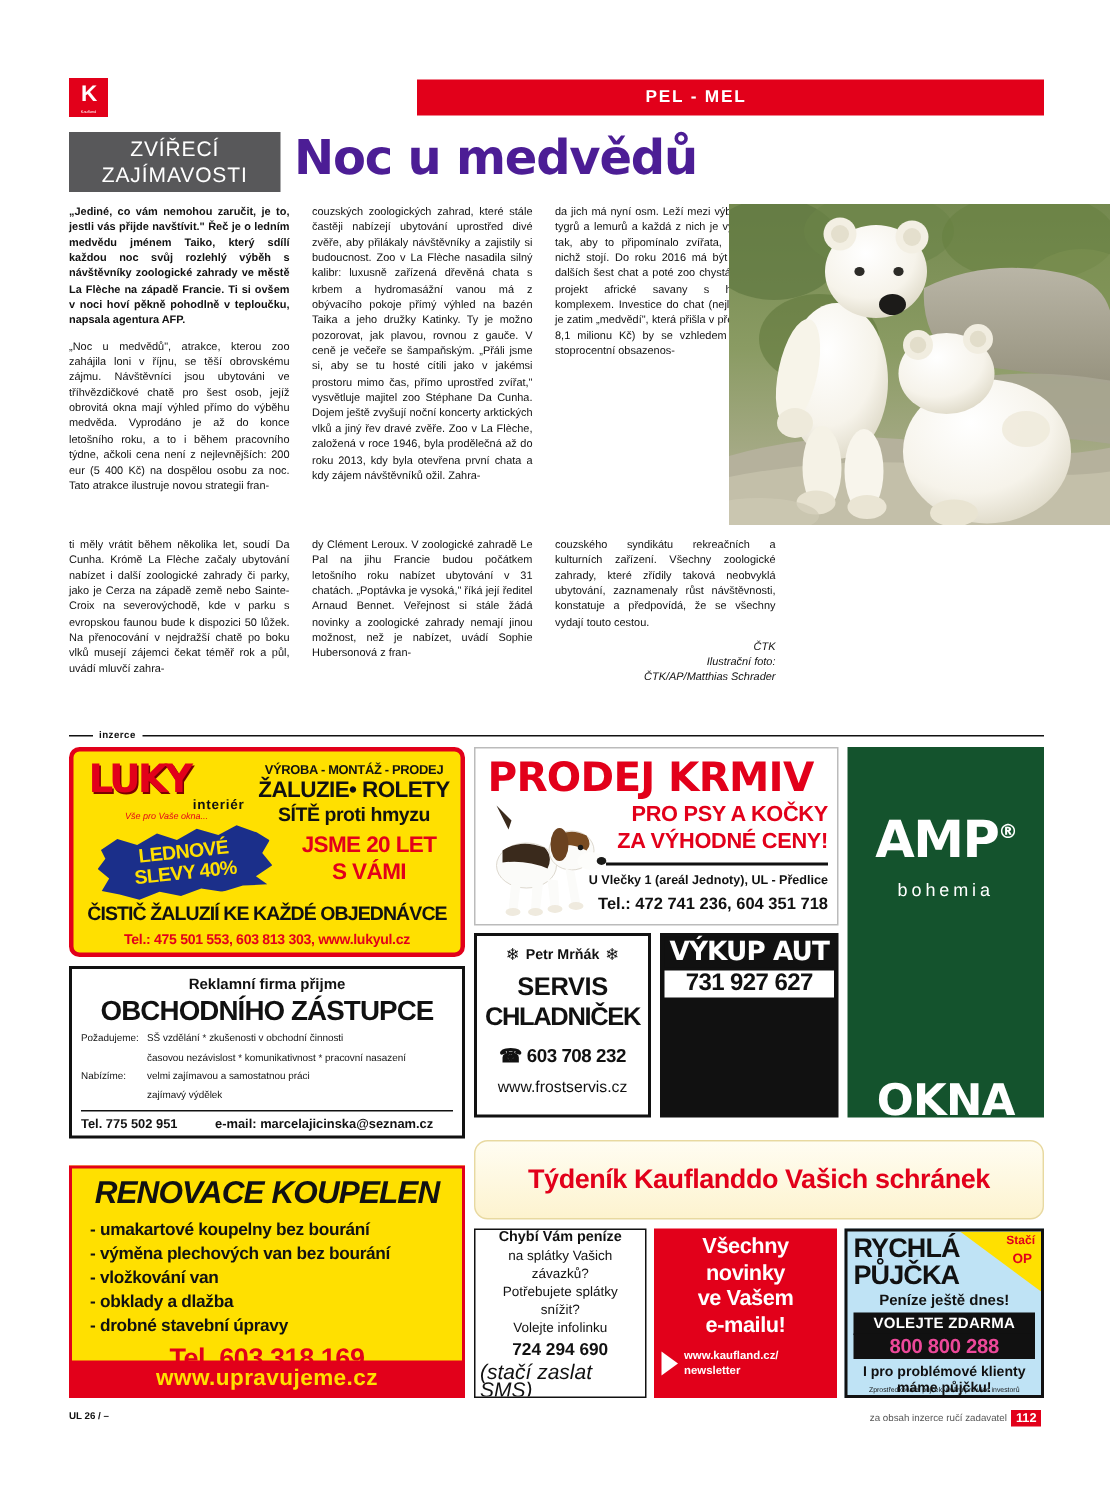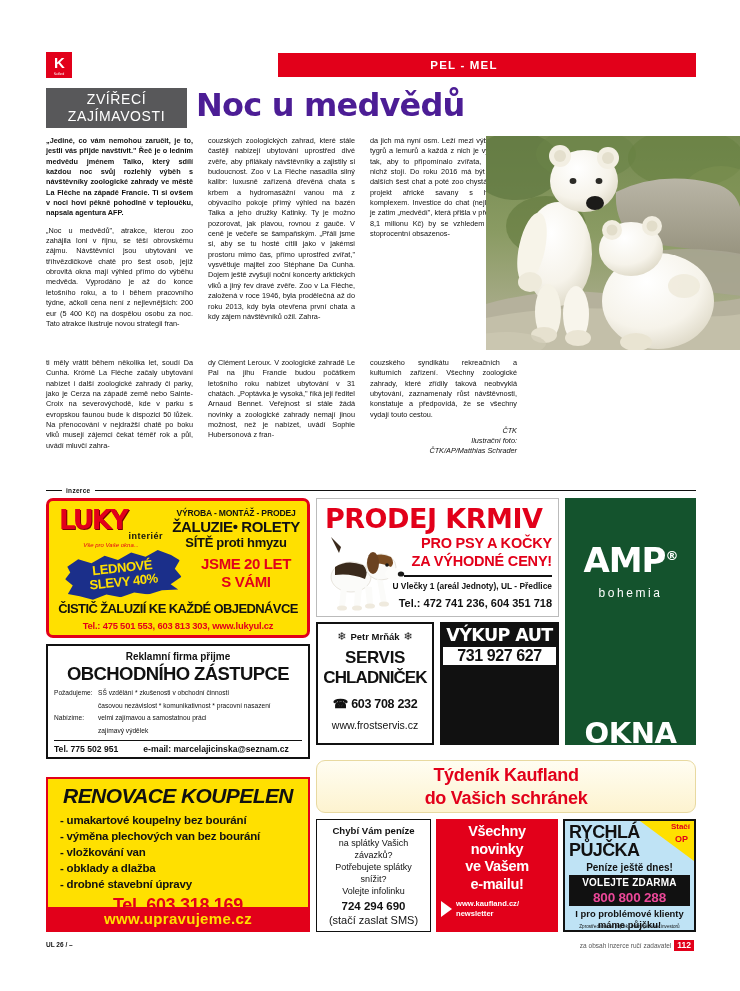--- a/index.html
+++ b/index.html
@@ -238,35 +238,35 @@
     position: absolute; left: 0; right: 0; bottom: 0; height: 23px; background: #e2001a;
     color: #ffe000; font-size: 15px; font-weight: bold; letter-spacing: 0.3px;
     display: flex; align-items: center; justify-content: center;
   }
 
   
   .ad-tydenik {
     position: absolute; left: 270px; top: 262px; width: 380px; height: 53px;
     background: linear-gradient(#fffdf2, #fdf3cf); border: 1px solid #e8d9a0;
     border-radius: 9px;
-    display: flex; flex-direction: column; align-items: center; justify-content: center;
+    display: flex; align-items: center; justify-content: center;
   }
   .ad-tydenik div { color: #e2001a; font-weight: bold; font-size: 18px; line-height: 23px; letter-spacing: -0.3px; }
 
   
   .ad-penize {
     position: absolute; left: 270px; top: 321px; width: 115px; height: 113px;
     background: #fff; border: 1px solid #111; overflow: hidden;
     display: flex; flex-direction: column; align-items: center; justify-content: center;
     padding: 3px;
   }
   .ad-penize .p1 { font-size: 9.6px; font-weight: bold; color: #111; text-align: center; line-height: 12px; }
   .ad-penize .p2 { font-size: 9px; color: #111; text-align: center; line-height: 12px; }
   .ad-penize .p3 { font-size: 11.5px; font-weight: bold; color: #111; text-align: center; line-height: 15px; margin-top: 2px; }
-  .ad-penize .p4 { font-size: 11px; color: #111; line-height: 12px; }
+  .ad-penize .p4 { font-size: 14px; color: #111; line-height: 12px; font-style: italic; }
 
   
   .ad-novinky {
     position: absolute; left: 390px; top: 321px; width: 122px; height: 113px;
     background: #e2001a; overflow: hidden; padding: 4px 5px;
   }
   .nov-l { color: #fff; font-weight: bold; font-size: 14.5px; line-height: 17.5px; text-align: center; letter-spacing: -0.3px; }
   .nov-bottom { display: flex; align-items: center; gap: 4px; margin-top: 6px; }
   .nov-arrow {
     width: 0; height: 0; border-left: 11px solid #fff;

